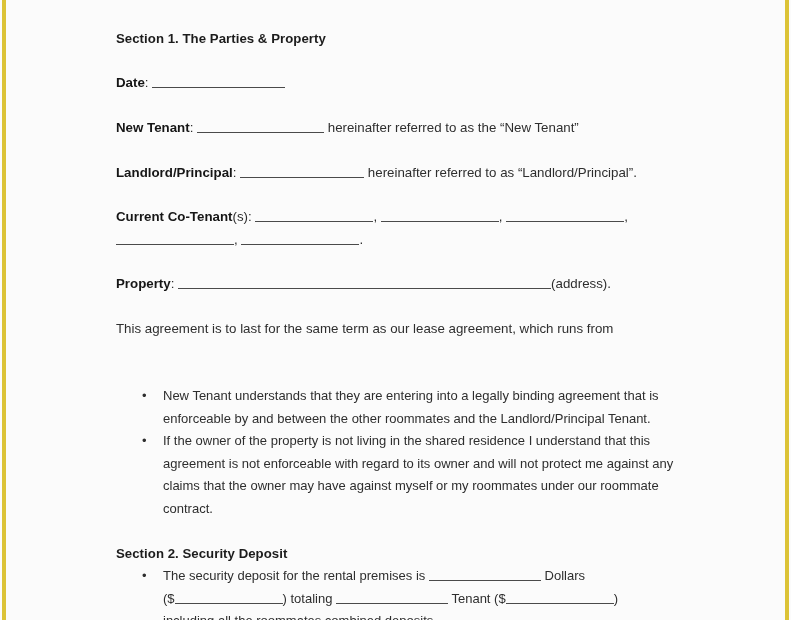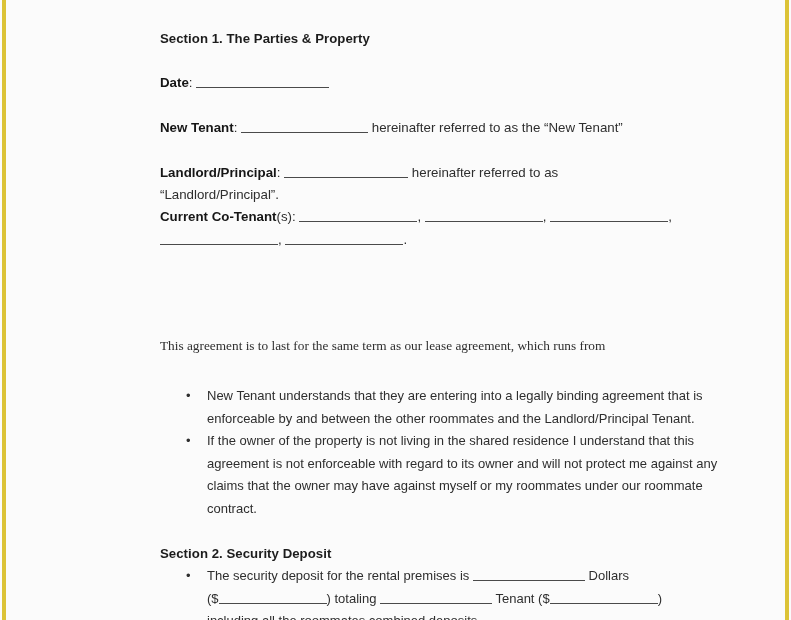--- a/index.html
+++ b/index.html
@@ -98,21 +98,21 @@
   }
   ul.bullets > li::before {
     content: "\2022";
     position: absolute;
     left: 26px;
     top: -0.5px;
     font-size: 13px;
     color: #2e2e2e;
   }
 
-  .abs { position: absolute; left: 0; margin-left: 44px; }
+  .abs { position: absolute; left: 0; }
 </style>
 </head>
 <body>
 
 <div class="page">
 
   <div class="edge-rule left"></div>
   <div class="edge-rule right"></div>
 
   <div class="doc-body">
@@ -153,22 +153,28 @@
       </span>
     </div>
 
     <div class="abs" style="top:229px;">
       <span class="field-line">
         <span class="blank w-cot"></span><span>,</span>
         <span class="blank w-cot"></span><span>.</span>
       </span>
     </div>
 
-
-    <div class="abs" style="top:334px;font-family:Liberation Serif, serif;">
+    <div class="abs" style="top:273px;">
+      <span class="field-line">
+        <span class="lbl">Property</span><span>:</span>
+        <span class="blank w-prop"></span><span>(address).</span>
+      </span>
+    </div>
+
+    <div class="abs" style="top:317px;">
       <p class="para">This agreement is to last for the same term as our lease agreement, which runs from</p>
     </div>
 
     <div class="abs" style="top:385px; width:562px;">
       <ul class="bullets">
         <li>New Tenant understands that they are entering into a legally binding agreement that is enforceable by and between the other roommates and the Landlord/Principal Tenant.</li>
         <li style="margin-top:0px;">If the owner of the property is not living in the shared residence I understand that this agreement is not enforceable with regard to its owner and will not protect me against any claims that the owner may have against myself or my roommates under our roommate contract.</li>
       </ul>
     </div>
 

